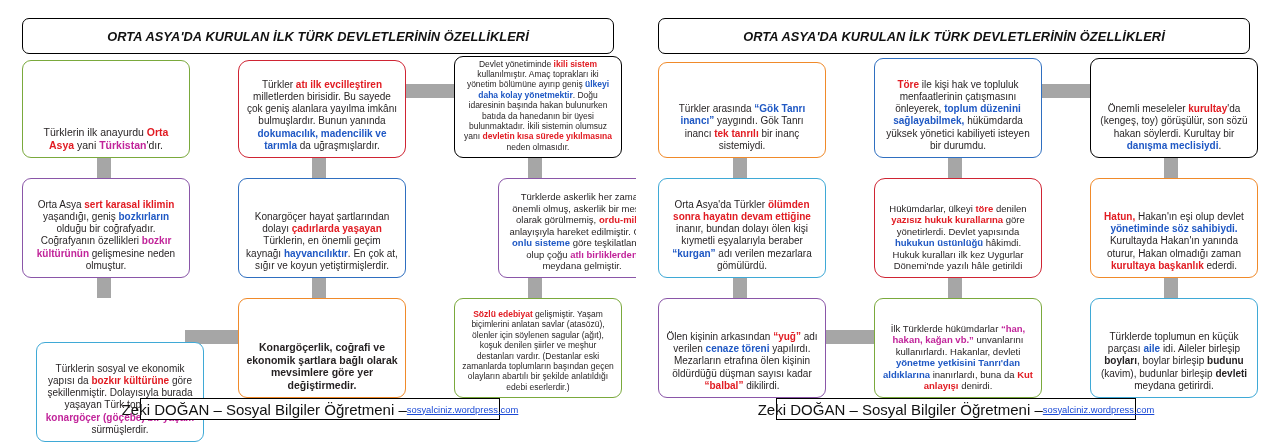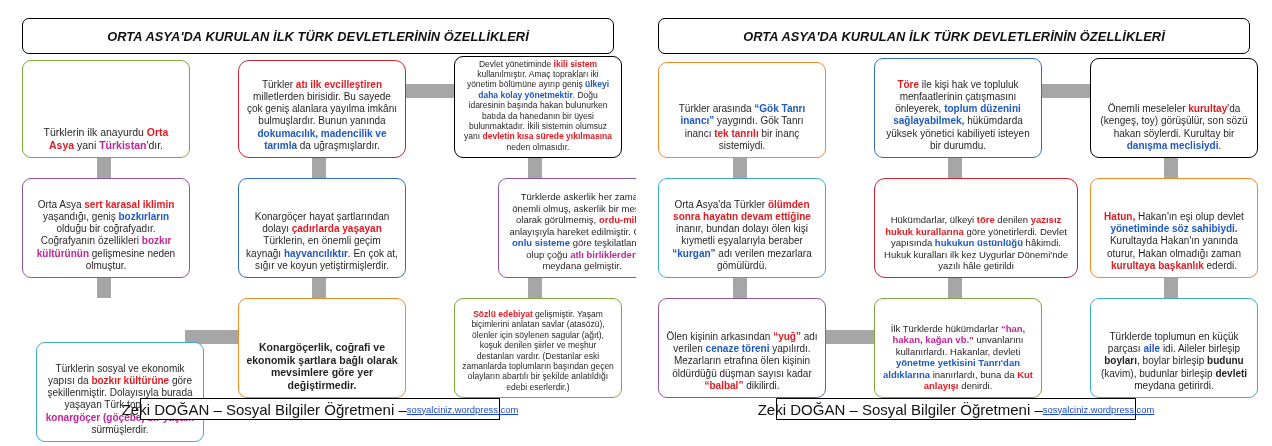--- a/index.html
+++ b/index.html
@@ -200,21 +200,21 @@
     </div>
 
     <div class="box b-purple" style="left:22px; top:298px; width:168px; height:100px;">
       <p class="fs10"><span class="dark">Ölen kişinin arkasından </span><span class="red">“yuğ”</span><span class="dark"> adı verilen </span><span class="blue">cenaze töreni</span><span class="dark"> yapılırdı. Mezarların etrafına ölen kişinin öldürdüğü düşman sayısı kadar </span><span class="red">“balbal”</span><span class="dark"> dikilirdi.</span></p>
     </div>
 
     <div class="box b-blue" style="left:238px; top:58px; width:168px; height:100px;">
       <p class="fs10"><span class="red">Töre</span><span class="dark"> ile kişi hak ve topluluk menfaatlerinin çatışmasını önleyerek, </span><span class="blue">toplum düzenini sağlayabilmek,</span><span class="dark"> hükümdarda yüksek yönetici kabiliyeti isteyen bir durumdu.</span></p>
     </div>
 
-    <div class="box b-red" style="left:238px; top:178px; width:204px; height:100px;">
+    <div class="box b-red" style="left:238px; top:178px; width:168px; height:100px;">
       <p class="fs95"><span class="dark">Hükümdarlar, ülkeyi </span><span class="red">töre</span><span class="dark"> denilen </span><span class="red">yazısız hukuk kurallarına</span><span class="dark"> göre yönetirlerdi. Devlet yapısında </span><span class="blue">hukukun üstünlüğü</span><span class="dark"> hâkimdi. Hukuk kuralları ilk kez Uygurlar Dönemi'nde yazılı hâle getirildi</span></p>
     </div>
 
     <div class="box b-green" style="left:238px; top:298px; width:168px; height:100px;">
       <p class="fs95"><span class="dark">İlk Türklerde hükümdarlar </span><span class="mag">“han, hakan, kağan vb.”</span><span class="dark"> unvanlarını kullanırlardı. Hakanlar, devleti </span><span class="blue">yönetme yetkisini Tanrı'dan aldıklarına</span><span class="dark"> inanırlardı, buna da </span><span class="red">Kut anlayışı</span><span class="dark"> denirdi.</span></p>
     </div>
 
     <div class="box b-black" style="left:454px; top:58px; width:168px; height:100px;">
       <p class="fs10"><span class="dark">Önemli meseleler </span><span class="red">kurultay</span><span class="dark">'da (kengeş, toy) görüşülür, son sözü hakan söylerdi. Kurultay bir </span><span class="blue">danışma meclisiydi</span><span class="dark">.</span></p>
     </div>

